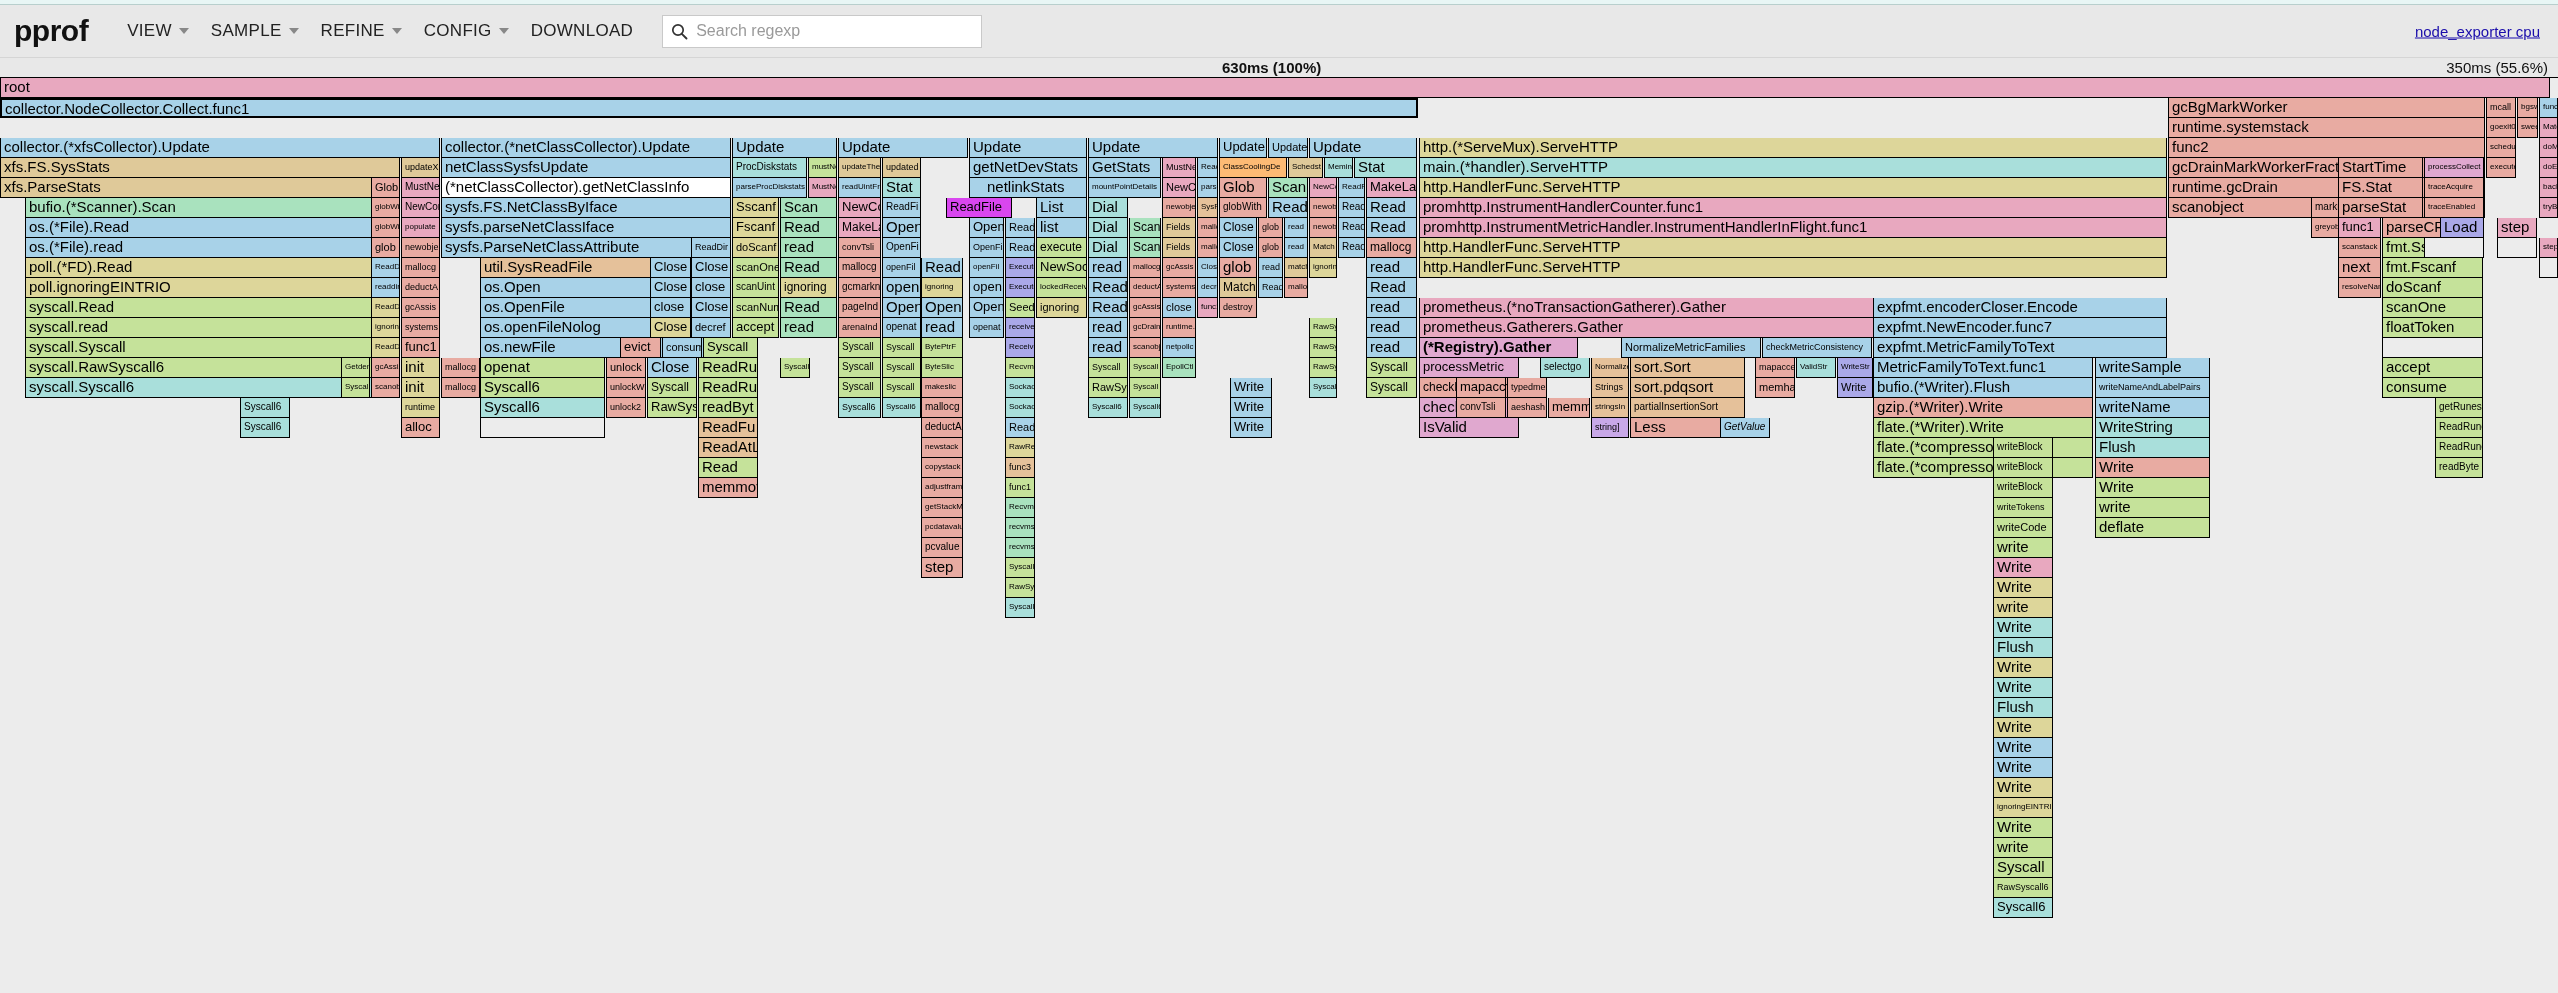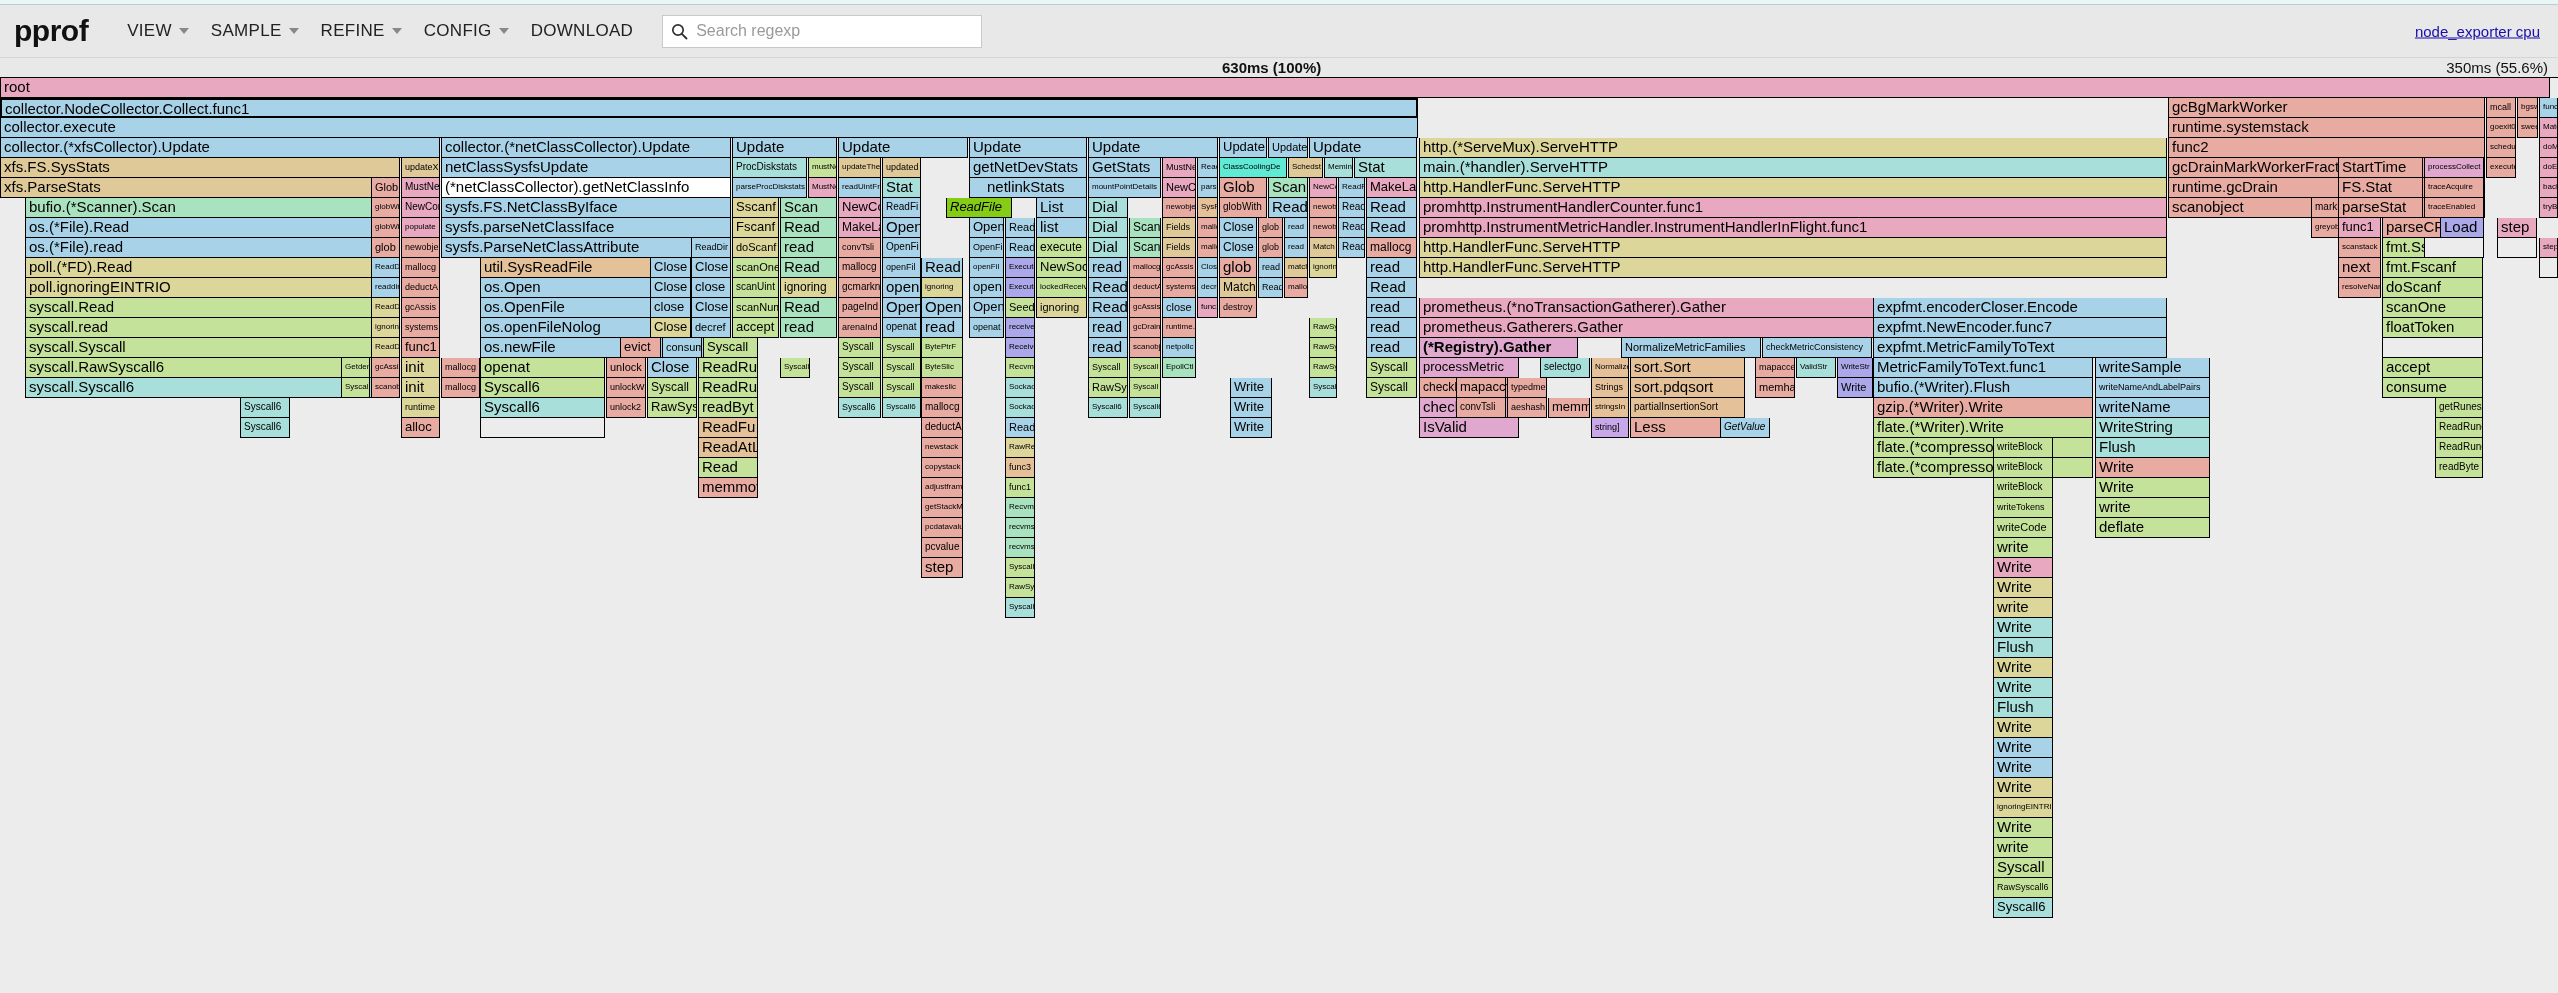--- a/index.html
+++ b/index.html
@@ -194,23 +194,20 @@
       </div>
       <div class="frame" style="left: 2486px; top: 20px; width: 30px; background: rgb(232, 171, 162);">
         <span style="font-size: 9px; line-height: 18px;">mcall</span>
       </div>
       <div class="frame" style="left: 2517px; top: 20px; width: 21px; background: rgb(232, 171, 162);">
         <span style="font-size: 8px; line-height: 18px;">bgsweep</span>
       </div>
       <div class="frame" style="left: 2539px; top: 20px; width: 19px; background: rgb(168, 210, 232);">
         <span style="font-size: 8px; line-height: 18px;">func2</span>
       </div>
-      <div class="frame" style="left: 0px; top: 40px; width: 1418px; background: rgb(168, 210, 232);">
-        <span style="font-size: 15px; line-height: 18px;">collector.execute</span>
-      </div>
       <div class="frame" style="left: 2168px; top: 40px; width: 317px; background: rgb(232, 171, 162);">
         <span style="font-size: 15px; line-height: 18px;">runtime.systemstack</span>
       </div>
       <div class="frame" style="left: 2486px; top: 40px; width: 30px; background: rgb(232, 171, 162);">
         <span style="font-size: 8px; line-height: 18px;">goexit0</span>
       </div>
       <div class="frame" style="left: 2517px; top: 40px; width: 21px; background: rgb(232, 171, 162);">
         <span style="font-size: 8px; line-height: 18px;">sweepone</span>
       </div>
       <div class="frame" style="left: 2539px; top: 40px; width: 19px; background: rgb(232, 168, 191);">
@@ -281,21 +278,21 @@
       </div>
       <div class="frame" style="left: 1088px; top: 80px; width: 73px; background: rgb(168, 210, 232);">
         <span style="font-size: 15px; line-height: 18px;">GetStats</span>
       </div>
       <div class="frame" style="left: 1162px; top: 80px; width: 34px; background: rgb(232, 168, 191);">
         <span style="font-size: 9px; line-height: 18px;">MustNe</span>
       </div>
       <div class="frame" style="left: 1197px; top: 80px; width: 21px; background: rgb(168, 210, 232);">
         <span style="font-size: 8px; line-height: 18px;">Read</span>
       </div>
-      <div class="frame" style="left: 1219px; top: 80px; width: 68px; background: #5eead4;">
+      <div class="frame" style="left: 1219px; top: 80px; width: 68px; background: #fdba74;">
         <span style="font-size: 8px; line-height: 18px;">ClassCoolingDe</span>
       </div>
       <div class="frame" style="left: 1288px; top: 80px; width: 35px; background: rgb(223, 201, 153);">
         <span style="font-size: 8px; line-height: 18px;">Schedst</span>
       </div>
       <div class="frame" style="left: 1324px; top: 80px; width: 29px; background: rgb(169, 223, 219);">
         <span style="font-size: 8px; line-height: 18px;">Meminfo</span>
       </div>
       <div class="frame" style="left: 1354px; top: 80px; width: 63px; background: rgb(169, 223, 219);">
         <span style="font-size: 15px; line-height: 18px;">Stat</span>
@@ -401,21 +398,21 @@
       </div>
       <div class="frame" style="left: 780px; top: 120px; width: 57px; background: rgb(169, 226, 190);">
         <span style="font-size: 15px; line-height: 18px;">Scan</span>
       </div>
       <div class="frame" style="left: 838px; top: 120px; width: 43px; background: rgb(232, 168, 191);">
         <span style="font-size: 13px; line-height: 18px;">NewCo</span>
       </div>
       <div class="frame" style="left: 882px; top: 120px; width: 39px; background: rgb(168, 210, 232);">
         <span style="font-size: 10px; line-height: 18px;">ReadFi</span>
       </div>
-      <div class="frame" style="left: 946px; top: 120px; width: 66px; background: #84cc16; font-style: italic;">
+      <div class="frame" style="left: 946px; top: 120px; width: 66px; background: #d946ef;">
         <span style="font-size: 13px; line-height: 18px;">ReadFile</span>
       </div>
       <div class="frame" style="left: 1036px; top: 120px; width: 51px; background: rgb(168, 210, 232);">
         <span style="font-size: 15px; line-height: 18px;">List</span>
       </div>
       <div class="frame" style="left: 1088px; top: 120px; width: 40px; background: rgb(169, 223, 219);">
         <span style="font-size: 15px; line-height: 18px;">Dial</span>
       </div>
       <div class="frame" style="left: 1162px; top: 120px; width: 34px; background: rgb(232, 171, 162);">
         <span style="font-size: 8px; line-height: 18px;">newobje</span>

